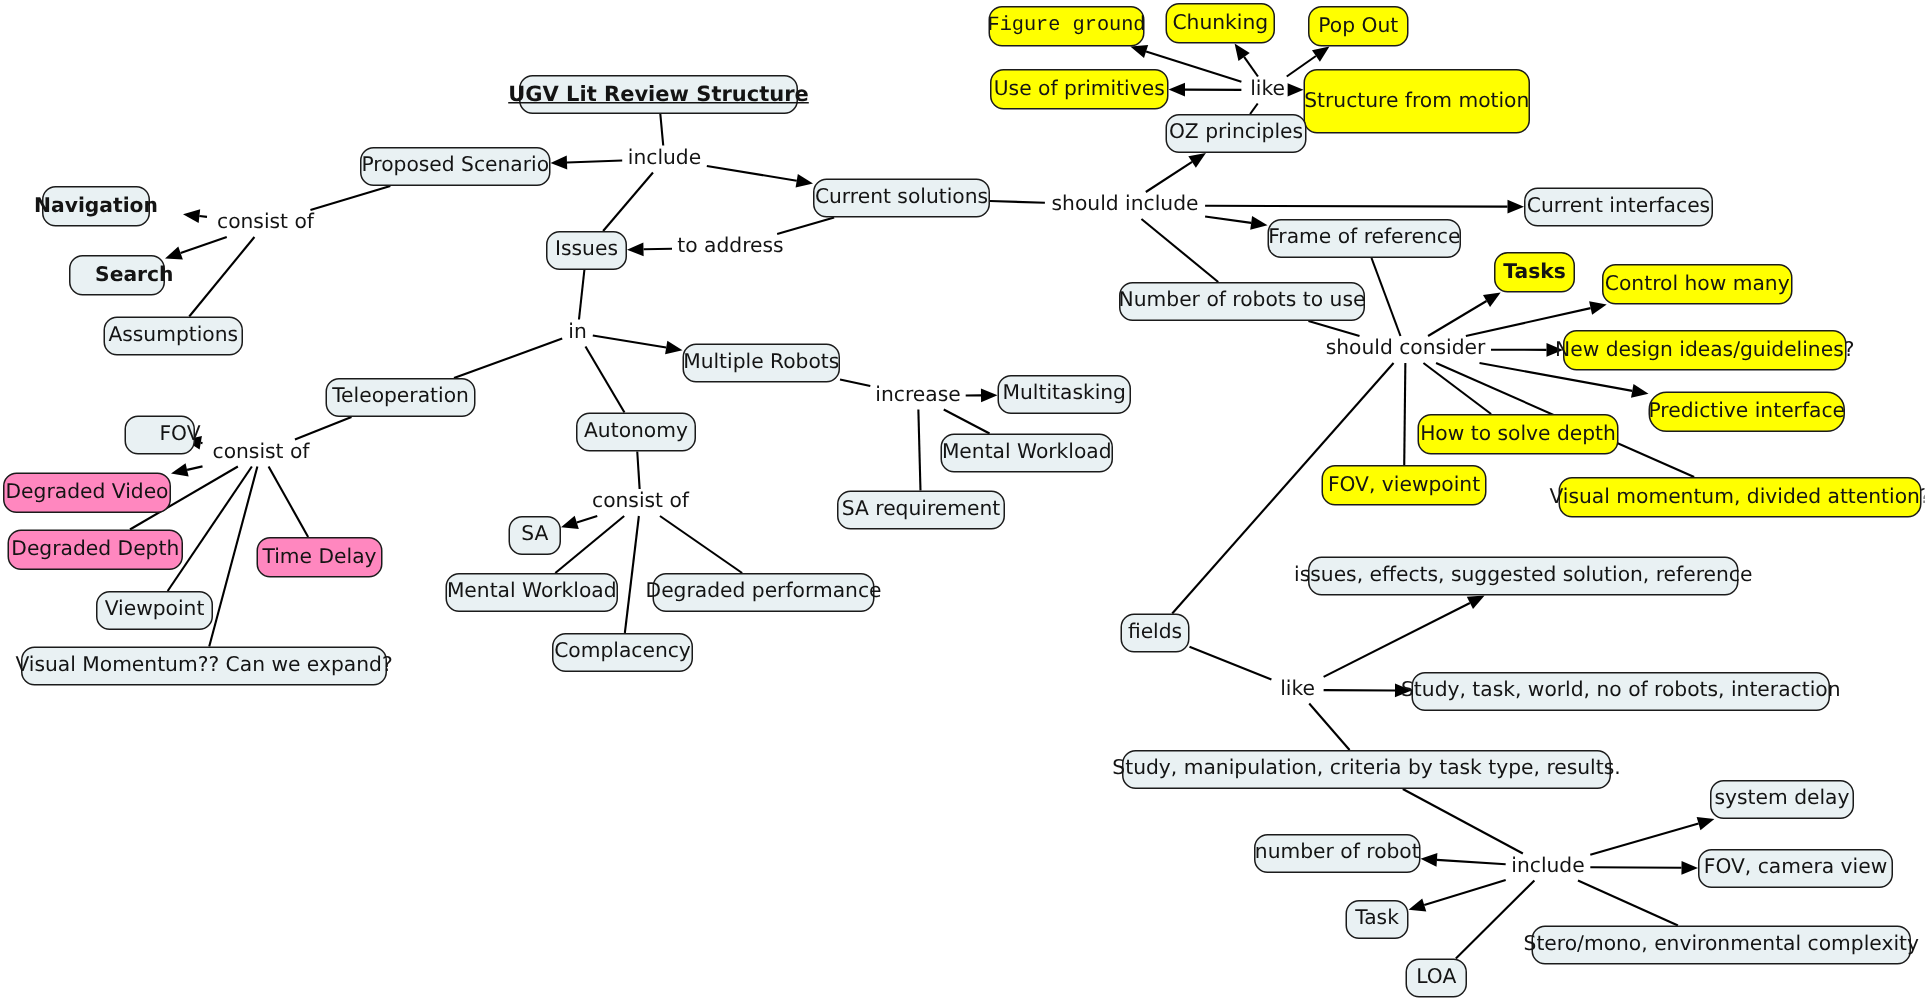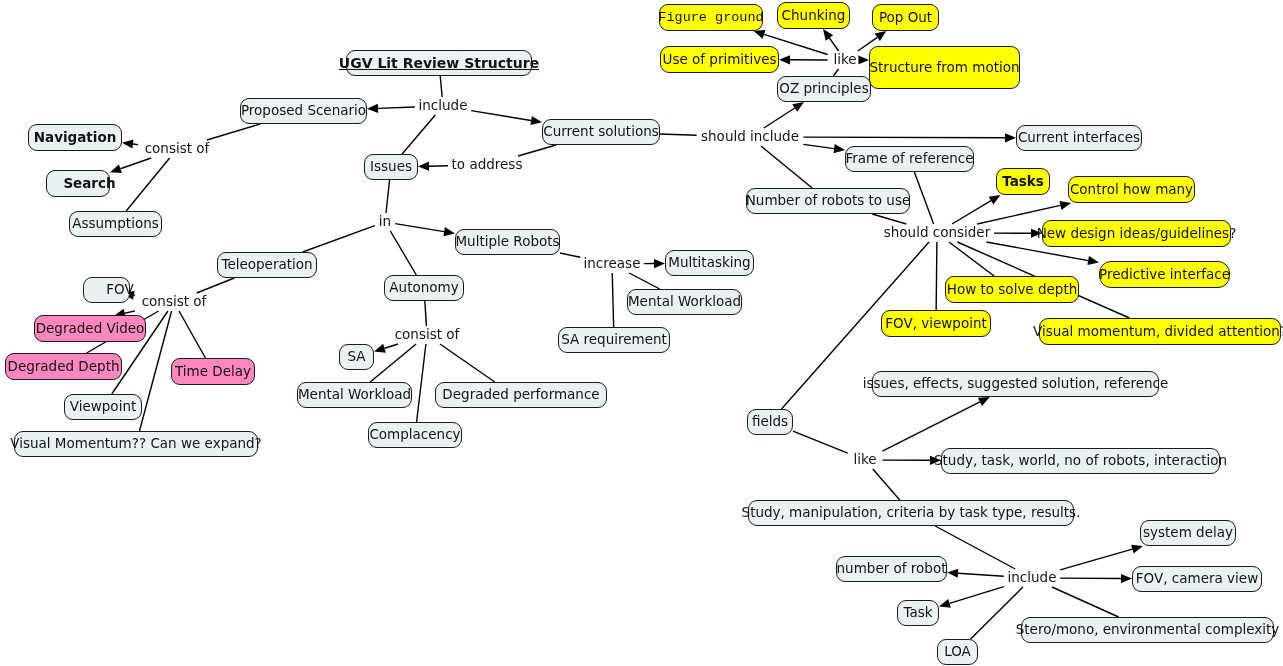--- a/index.html
+++ b/index.html
@@ -272,37 +272,37 @@
       <g>
         <line x1="1022.9391891891892" y1="587" x2="970.5878378378378" y2="639" stroke="#000" stroke-width="1.4"></line>
       </g>
       <g>
         <line x1="1051.9903846153845" y1="587" x2="1118.625" y2="617" stroke="#000" stroke-width="1.4"></line>
       </g>
     </svg>
   <div id="node-layer">
       <div class="node title" style="left: 346px; top: 50px; width: 186px; height: 26px;">UGV Lit Review Structure</div>
       <div class="node " style="left: 240px; top: 98px; width: 127px; height: 26px;">Proposed Scenario</div>
-      <div class="node bold" style="left: 28px; top: 124px; width: 94px; height: 27px;">Navigation</div>
+      <div class="node bold" style="left: 28px; top: 124px; width: 72px; height: 27px;">Navigation</div>
       <div class="node bold" style="left: 46px; top: 170px; width: 64px; height: 27px; padding-left: 32px;">Search</div>
       <div class="node " style="left: 69px; top: 211px; width: 93px; height: 26px;">Assumptions</div>
       <div class="node " style="left: 364px; top: 154px; width: 54px; height: 26px;">Issues</div>
       <div class="node " style="left: 542px; top: 119px; width: 118px; height: 26px;">Current solutions</div>
       <div class="node " style="left: 217px; top: 252px; width: 100px; height: 26px;">Teleoperation</div>
       <div class="node " style="left: 384px; top: 275px; width: 80px; height: 26px;">Autonomy</div>
       <div class="node " style="left: 455px; top: 229px; width: 105px; height: 26px;">Multiple Robots</div>
       <div class="node " style="left: 83px; top: 277px; width: 40px; height: 26px; padding-left: 36px;">FOV</div>
-      <div class="node pink" style="left: 2px; top: 315px; width: 112px; height: 27px; margin-left: 32px;">Degraded Video</div>
+      <div class="node pink" style="left: 2px; top: 315px; width: 112px; height: 27px;">Degraded Video</div>
       <div class="node pink" style="left: 5px; top: 353px; width: 117px; height: 27px;">Degraded Depth</div>
       <div class="node pink" style="left: 171px; top: 358px; width: 84px; height: 27px;">Time Delay</div>
       <div class="node " style="left: 64px; top: 394px; width: 78px; height: 26px;">Viewpoint</div>
       <div class="node " style="left: 14px; top: 431px; width: 244px; height: 26px;">Visual Momentum?? Can we expand?</div>
       <div class="node " style="left: 339px; top: 344px; width: 35px; height: 26px;">SA</div>
       <div class="node " style="left: 297px; top: 382px; width: 115px; height: 26px;">Mental Workload</div>
-      <div class="node " style="left: 435px; top: 382px; width: 172px; height: 26px;">Degraded performance</div>
+      <div class="node " style="left: 435px; top: 382px; width: 148px; height: 26px;">Degraded performance</div>
       <div class="node " style="left: 368px; top: 422px; width: 94px; height: 26px;">Complacency</div>
       <div class="node " style="left: 665px; top: 250px; width: 89px; height: 26px;">Multitasking</div>
       <div class="node " style="left: 627px; top: 289px; width: 115px; height: 26px;">Mental Workload</div>
       <div class="node " style="left: 558px; top: 327px; width: 112px; height: 26px;">SA requirement</div>
       <div class="node yellow" style="left: 659px; top: 4px; width: 104px; height: 27px; font-family: Liberation Mono, monospace;">Figure ground</div>
       <div class="node yellow" style="left: 777px; top: 2px; width: 73px; height: 27px;">Chunking</div>
       <div class="node yellow" style="left: 872px; top: 4px; width: 67px; height: 27px;">Pop Out</div>
       <div class="node yellow" style="left: 660px; top: 46px; width: 119px; height: 27px;">Use of primitives</div>
       <div class="node yellow" style="left: 869px; top: 46px; width: 151px; height: 43px;">Structure from motion</div>
       <div class="node " style="left: 777px; top: 76px; width: 94px; height: 26px;">OZ principles</div>

